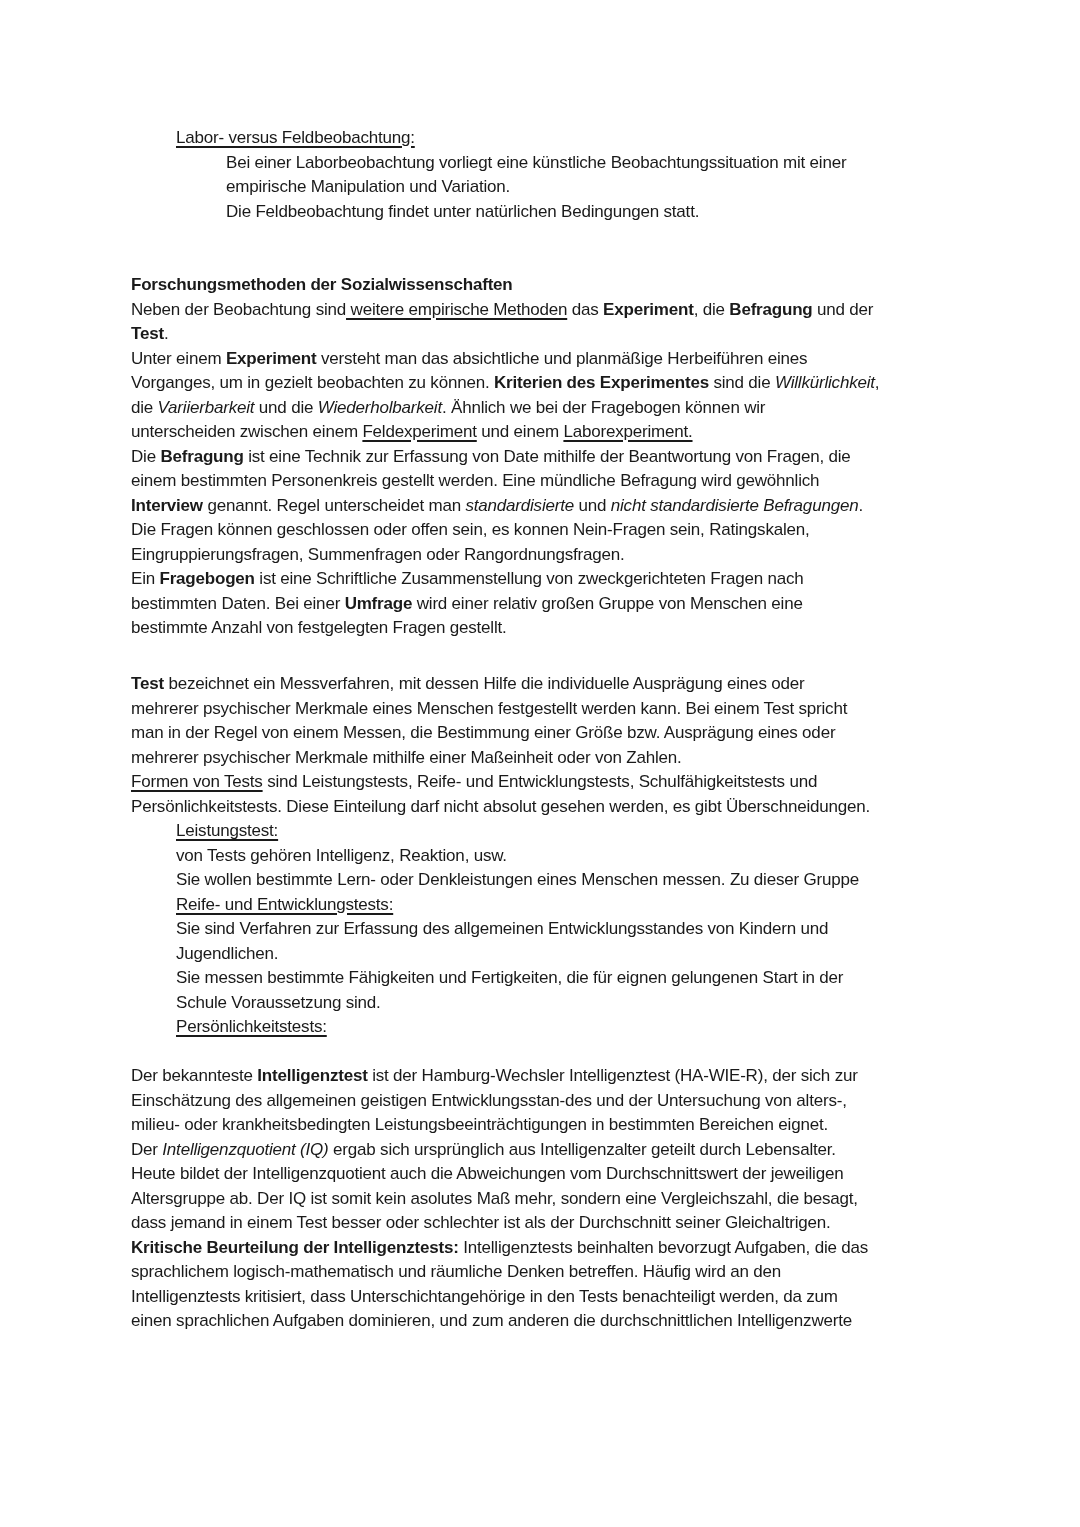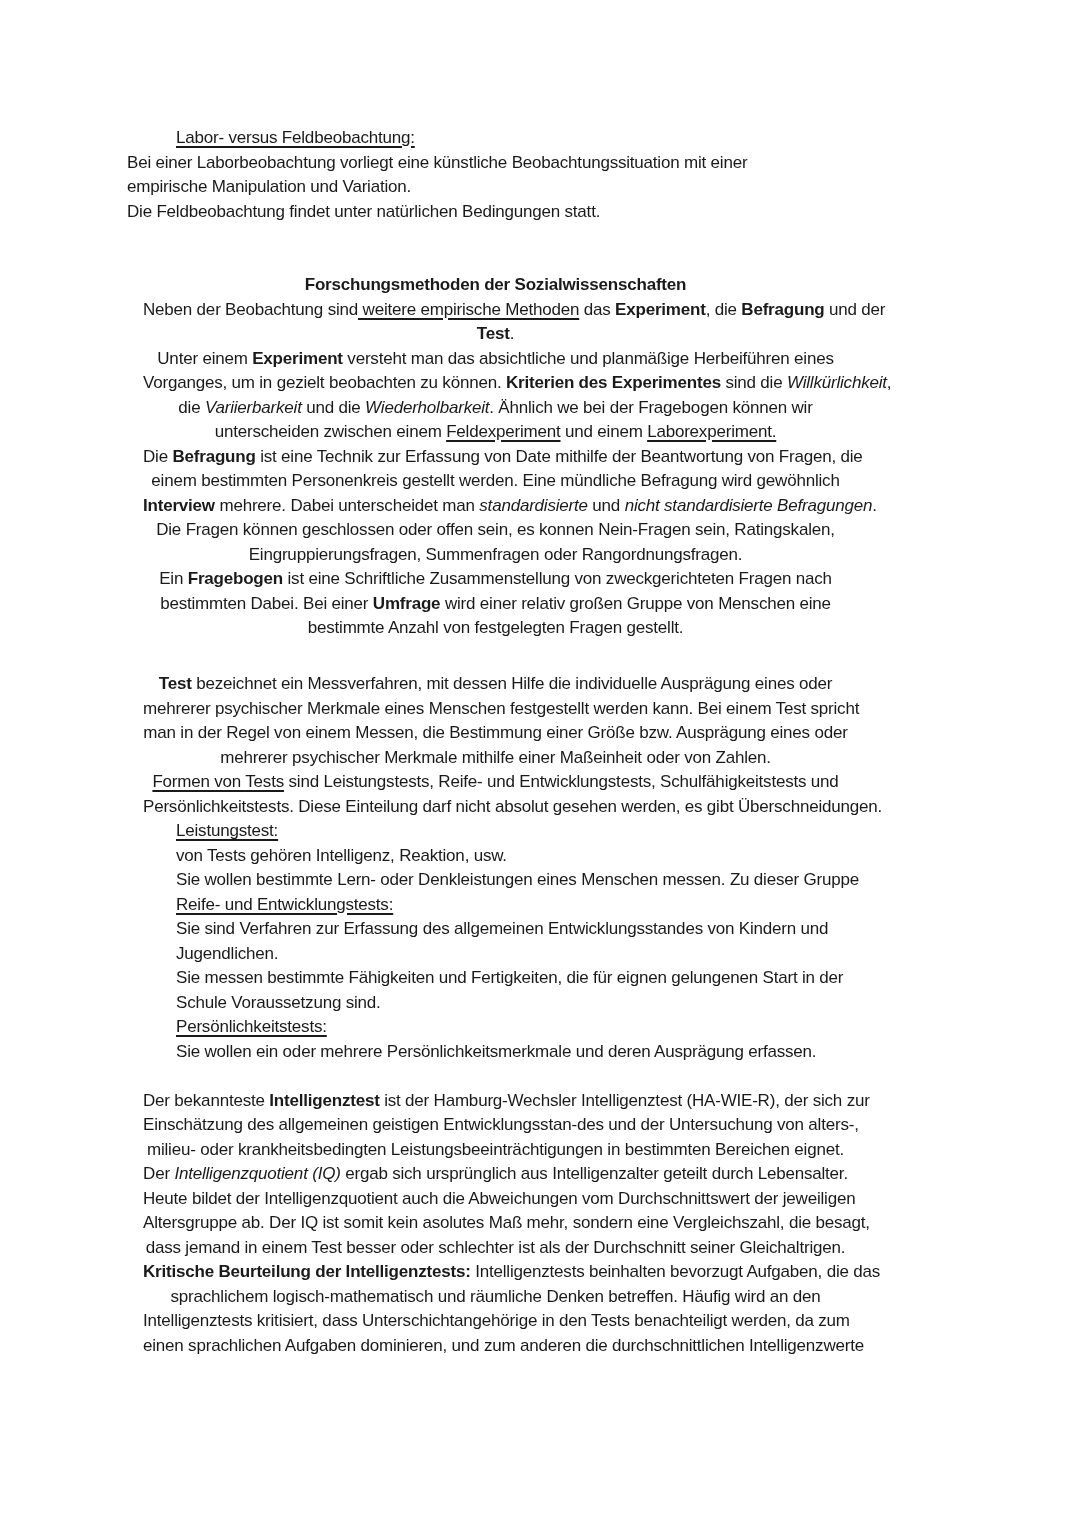--- a/index.html
+++ b/index.html
@@ -20,23 +20,23 @@
     top: 126px;
     left: 127px;
     right: 120px;
     font-family: "Liberation Sans", "DejaVu Sans", sans-serif;
     font-size: 17px;
     line-height: 24.5px;
     letter-spacing: -0.2px;
     color: #1a1a1a;
   }
   .line { white-space: pre; }
-  .indent0 { margin-left: 16px; text-align: center; }
+  .indent0 { margin-left: 4px; }
   .indent1 { margin-left: 49px; }
-  .indent2 { }
+  .indent2 { margin-left: 99px; }
   .b { font-weight: 700; }
   .i { font-style: italic; }
   .u { text-decoration: underline; text-underline-offset: 3px; text-decoration-thickness: 1.5px; }
 </style>
 </head>
 <body>
 
 <div class="page">
   <div class="doc" id="doc" style="color: rgb(26, 26, 26);">
       <div class="line indent1"><span class="u">Labor- versus Feldbeobachtung:</span></div>
@@ -45,42 +45,41 @@
       <div class="line indent2"><span>Die Feldbeobachtung findet unter natürlichen Bedingungen statt.</span></div>
       <div class="line indent0" style="margin-top: 49px;"><span class="b">Forschungsmethoden der Sozialwissenschaften</span></div>
       <div class="line indent0"><span>Neben der Beobachtung sind</span><span class="u"> weitere empirische Methoden</span><span> das </span><span class="b">Experiment</span><span>, die </span><span class="b">Befragung</span><span> und der</span></div>
       <div class="line indent0"><span class="b">Test</span><span>.</span></div>
       <div class="line indent0"><span>Unter einem </span><span class="b">Experiment</span><span> versteht man das absichtliche und planmäßige Herbeiführen eines</span></div>
       <div class="line indent0"><span>Vorganges, um in gezielt beobachten zu können. </span><span class="b">Kriterien des Experimentes</span><span> sind die </span><span class="i">Willkürlichkeit</span><span>,</span></div>
       <div class="line indent0"><span>die </span><span class="i">Variierbarkeit</span><span> und die </span><span class="i">Wiederholbarkeit</span><span>. Ähnlich we bei der Fragebogen können wir</span></div>
       <div class="line indent0"><span>unterscheiden zwischen einem </span><span class="u">Feldexperiment</span><span> und einem </span><span class="u">Laborexperiment.</span></div>
       <div class="line indent0"><span>Die </span><span class="b">Befragung</span><span> ist eine Technik zur Erfassung von Date mithilfe der Beantwortung von Fragen, die</span></div>
       <div class="line indent0"><span>einem bestimmten Personenkreis gestellt werden. Eine mündliche Befragung wird gewöhnlich</span></div>
-      <div class="line indent0"><span class="b">Interview</span><span> mehrere. Dabei unterscheidet man </span><span class="i">standardisierte</span><span> und </span><span class="i">nicht standardisierte Befragungen</span><span>.</span></div>
+      <div class="line indent0"><span class="b">Interview</span><span> genannt. Regel unterscheidet man </span><span class="i">standardisierte</span><span> und </span><span class="i">nicht standardisierte Befragungen</span><span>.</span></div>
       <div class="line indent0"><span>Die Fragen können geschlossen oder offen sein, es konnen Nein-Fragen sein, Ratingskalen,</span></div>
       <div class="line indent0"><span>Eingruppierungsfragen, Summenfragen oder Rangordnungsfragen.</span></div>
       <div class="line indent0"><span>Ein </span><span class="b">Fragebogen</span><span> ist eine Schriftliche Zusammenstellung von zweckgerichteten Fragen nach</span></div>
-      <div class="line indent0"><span>bestimmten Dabei. Bei einer </span><span class="b">Umfrage</span><span> wird einer relativ großen Gruppe von Menschen eine</span></div>
+      <div class="line indent0"><span>bestimmten Daten. Bei einer </span><span class="b">Umfrage</span><span> wird einer relativ großen Gruppe von Menschen eine</span></div>
       <div class="line indent0"><span>bestimmte Anzahl von festgelegten Fragen gestellt.</span></div>
       <div class="line indent0" style="margin-top: 31.85px;"><span class="b">Test</span><span> bezeichnet ein Messverfahren, mit dessen Hilfe die individuelle Ausprägung eines oder</span></div>
       <div class="line indent0"><span>mehrerer psychischer Merkmale eines Menschen festgestellt werden kann. Bei einem Test spricht</span></div>
       <div class="line indent0"><span>man in der Regel von einem Messen, die Bestimmung einer Größe bzw. Ausprägung eines oder</span></div>
       <div class="line indent0"><span>mehrerer psychischer Merkmale mithilfe einer Maßeinheit oder von Zahlen.</span></div>
       <div class="line indent0"><span class="u">Formen von Tests</span><span> sind Leistungstests, Reife- und Entwicklungstests, Schulfähigkeitstests und</span></div>
       <div class="line indent0"><span>Persönlichkeitstests. Diese Einteilung darf nicht absolut gesehen werden, es gibt Überschneidungen.</span></div>
       <div class="line indent1"><span class="u">Leistungstest:</span></div>
       <div class="line indent1"><span>von Tests gehören Intelligenz, Reaktion, usw.</span></div>
       <div class="line indent1"><span>Sie wollen bestimmte Lern- oder Denkleistungen eines Menschen messen. Zu dieser Gruppe</span></div>
       <div class="line indent1"><span class="u">Reife- und Entwicklungstests:</span></div>
       <div class="line indent1"><span>Sie sind Verfahren zur Erfassung des allgemeinen Entwicklungsstandes von Kindern und</span></div>
       <div class="line indent1"><span>Jugendlichen.</span></div>
       <div class="line indent1"><span>Sie messen bestimmte Fähigkeiten und Fertigkeiten, die für eignen gelungenen Start in der</span></div>
       <div class="line indent1"><span>Schule Voraussetzung sind.</span></div>
       <div class="line indent1"><span class="u">Persönlichkeitstests:</span></div>
-      <div class="line indent1"><span>Sie wollen ein oder mehrere Persönlichkeitsmerkmale und deren Ausprägung erfassen.</span></div>
       <div class="line indent0" style="margin-top: 24.5px;"><span>Der bekannteste </span><span class="b">Intelligenztest</span><span> ist der Hamburg-Wechsler Intelligenztest (HA-WIE-R), der sich zur</span></div>
       <div class="line indent0"><span>Einschätzung des allgemeinen geistigen Entwicklungsstan-des und der Untersuchung von alters-,</span></div>
       <div class="line indent0"><span>milieu- oder krankheitsbedingten Leistungsbeeinträchtigungen in bestimmten Bereichen eignet.</span></div>
       <div class="line indent0"><span>Der </span><span class="i">Intelligenzquotient (IQ)</span><span> ergab sich ursprünglich aus Intelligenzalter geteilt durch Lebensalter.</span></div>
       <div class="line indent0"><span>Heute bildet der Intelligenzquotient auch die Abweichungen vom Durchschnittswert der jeweiligen</span></div>
       <div class="line indent0"><span>Altersgruppe ab. Der IQ ist somit kein asolutes Maß mehr, sondern eine Vergleichszahl, die besagt,</span></div>
       <div class="line indent0"><span>dass jemand in einem Test besser oder schlechter ist als der Durchschnitt seiner Gleichaltrigen.</span></div>
       <div class="line indent0"><span class="b">Kritische Beurteilung der Intelligenztests:</span><span> Intelligenztests beinhalten bevorzugt Aufgaben, die das</span></div>
       <div class="line indent0"><span>sprachlichem logisch-mathematisch und räumliche Denken betreffen. Häufig wird an den</span></div>
       <div class="line indent0"><span>Intelligenztests kritisiert, dass Unterschichtangehörige in den Tests benachteiligt werden, da zum</span></div>

